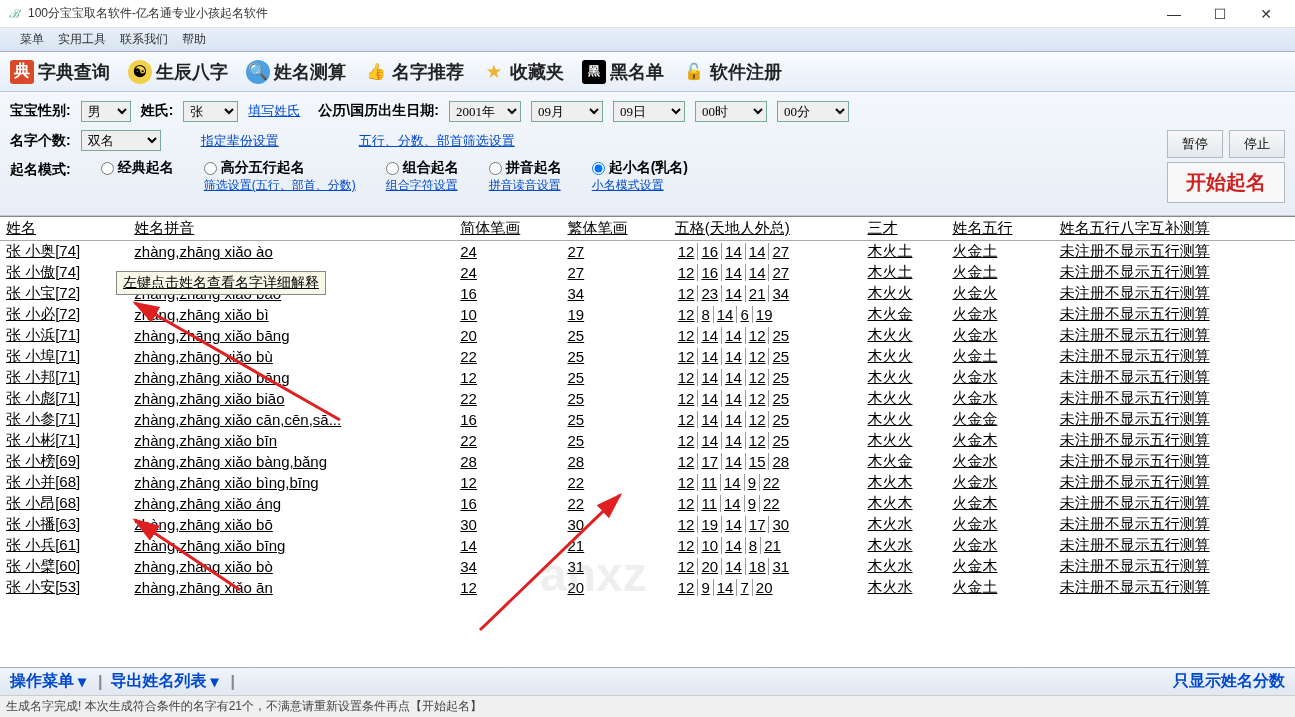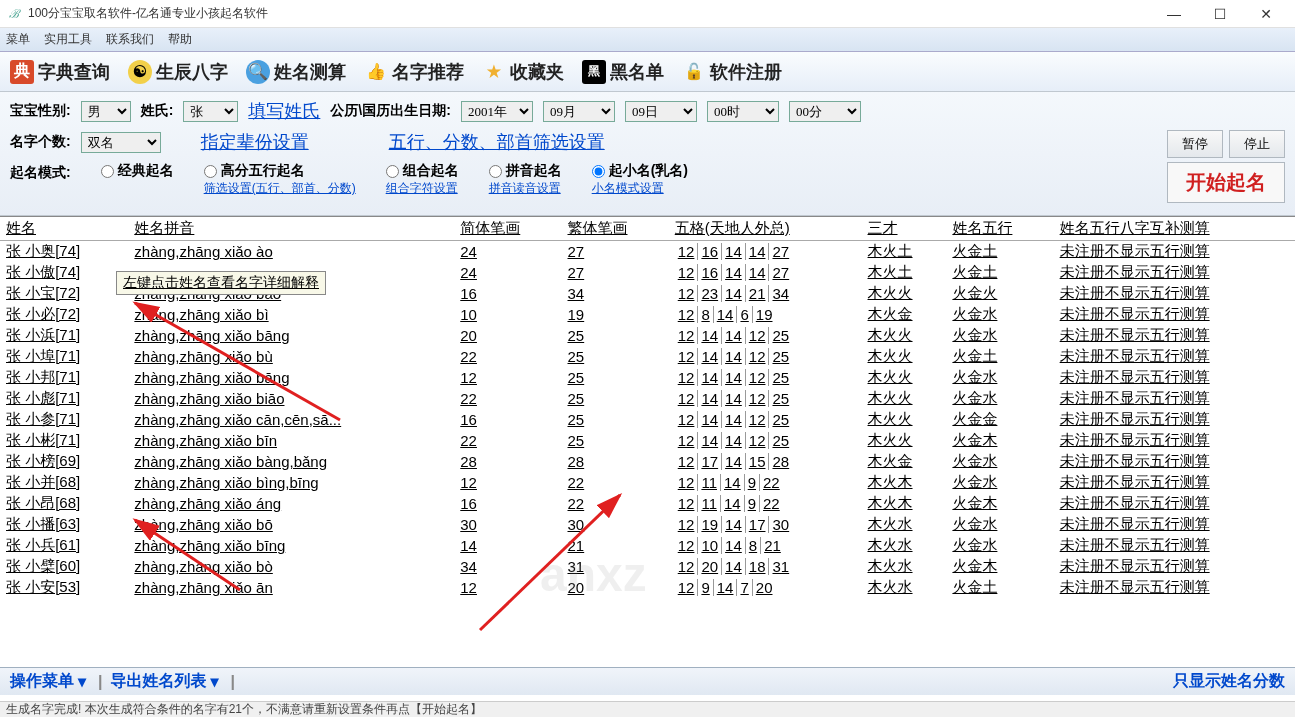--- a/index.html
+++ b/index.html
@@ -2,61 +2,61 @@
 <html><head>
 <meta charset="utf-8">
 <style>
 * { margin: 0; padding: 0; box-sizing: border-box; }
 body { font-family: "Microsoft YaHei", sans-serif; font-size: 13px; background: #fff; overflow: hidden; width: 1295px; height: 717px; position: relative; }
 .titlebar { height: 28px; background: #fff; border-bottom: 1px solid #e0e0e0; display: flex; align-items: center; padding: 0 6px; }
 .titlebar-icon { width: 16px; height: 16px; margin-right: 6px; display: inline-flex; align-items: center; justify-content: center; font-size: 12px; font-style: italic; color: #5a9; }
 .titlebar-title { flex: 1; font-size: 12px; color: #333; }
 .winbtns { display: flex; gap: 0; }
 .winbtn { width: 46px; height: 28px; display: flex; align-items: center; justify-content: center; color: #333; font-size: 14px; }
-.menubar { height: 24px; background: linear-gradient(#e8f0fa, #d8e4f2); display: flex; align-items: center; padding: 0 6px; gap: 14px; font-size: 12px; color: #333; border-bottom: 1px solid #aac; }
+.menubar { height: 24px; background: linear-gradient(#e8f0fa, #d8e4f2); display: flex; align-items: center; padding: 0 20px; gap: 14px; font-size: 12px; color: #333; border-bottom: 1px solid #aac; }
 .menubar span { cursor: default; }
 .toolbar { height: 40px; background: linear-gradient(#fafcfe, #e6eef8); display: flex; align-items: center; padding: 0 10px; gap: 18px; border-bottom: 1px solid #c0c8d0; }
 .tool-item { display: flex; align-items: center; gap: 4px; font-size: 18px; font-weight: bold; color: #222; cursor: pointer; }
 .tool-icon { width: 24px; height: 24px; display: inline-flex; align-items: center; justify-content: center; border-radius: 3px; font-size: 16px; }
 .ico-dict { background: #d84a2a; color: #fff; }
 .ico-bazi { background: #f2d04a; border-radius: 50%; color: #000; }
 .ico-cesuan { background: #4aa0e0; border-radius: 50%; color: #fff; }
 .ico-tuijian { color: #f0b030; }
 .ico-fav { color: #f0b030; }
 .ico-black { background: #000; color: #fff; font-size: 12px; }
 .ico-reg { color: #f09030; }
 .controls { padding: 6px 10px; background: linear-gradient(#f4f8fc, #e8eef6); border-bottom: 1px solid #c0c8d0; }
 .ctrl-row { display: flex; align-items: center; gap: 10px; margin-bottom: 6px; min-height: 26px; }
 .lbl-bold { font-weight: bold; font-size: 14px; }
 select, input[type=text] { border: 1px solid #7a9; font-size: 13px; padding: 1px 2px; }
 select.sm { width: 50px; }
 select.md { width: 72px; font-family: Liberation Serif, serif; }
 select.surname { width: 55px; }
-.link-blue { color: #0048cc; text-decoration: underline; cursor: pointer; font-size: 18px; font-family: Liberation Serif, serif; }
+.link-blue { color: #0048cc; text-decoration: underline; cursor: pointer; font-size: 13px; font-family: Liberation Serif, serif; }
 .radio-group { display: flex; align-items: center; gap: 4px; }
 .radio-col { display: flex; flex-direction: column; align-items: flex-start; }
 .radio-sublink { color: #0048cc; text-decoration: underline; font-size: 12px; }
 .btn { border: 1px solid #b0b8c0; background: linear-gradient(#f8f8f8, #e4e8ec); padding: 4px 14px; font-size: 13px; cursor: pointer; }
 .btn-primary { background: #f8f8f8; color: #d02020; font-size: 20px; font-weight: bold; padding: 6px 18px; border: 1px solid #b0b8c0; }
 .btn-box { display: flex; flex-direction: column; gap: 4px; margin-left: auto; }
 .btn-top-row { display: flex; gap: 6px; }
 .table-wrap { height: 430px; overflow-y: auto; border-top: 1px solid #888; position: relative; }
 .data-table { width: 100%; border-collapse: collapse; }
 .data-table th { text-align: left; font-size: 15px; padding: 2px 6px; color: #000; text-decoration: underline; font-weight: normal; border-bottom: 1px solid #aaa; white-space: nowrap; }
 .data-table td { font-size: 15px; padding: 1px 6px; color: #000; text-decoration: underline; white-space: nowrap; }
 .data-table td.name-cell { color: #000; }
 .wuge-cell span { border-right: 1px solid #999; padding: 0 3px; }
 .wuge-cell span:last-child { border-right: none; }
 .tooltip-box { position: absolute; left: 116px; top: 271px; background: #f8f8e8; border: 1px solid #888; padding: 2px 6px; font-size: 14px; z-index: 10; text-decoration: underline; }
 .arrow-svg { position: absolute; pointer-events: none; z-index: 5; }
 .bottombar { position: absolute; bottom: 22px; left: 0; right: 0; height: 28px; background: linear-gradient(#f0f4fa, #e0e8f2); border-top: 1px solid #a0b0c0; display: flex; align-items: center; padding: 6px 10px; font-size: 16px; font-weight: bold; color: #0048cc; }
 .bottombar .dropdown-mark { color: #0048cc; margin: 0 4px; }
 .bottombar .sep { color: #888; margin: 0 8px; }
 .bottombar .right { margin-left: auto; }
-.statusbar { position: absolute; bottom: 0; left: 0; right: 0; height: 16px; background: #f0f0f0; border-top: 1px solid #ccc; display: flex; align-items: center; padding: 0 6px; font-size: 12px; color: #444; }
+.statusbar { position: absolute; bottom: 0; left: 0; right: 0; height: 22px; background: #f0f0f0; border-top: 1px solid #ccc; display: flex; align-items: center; padding: 0 6px; font-size: 12px; color: #444; }
 .watermark { position: absolute; left: 540px; top: 330px; font-size: 48px; color: rgba(150,150,150,0.15); font-weight: bold; pointer-events: none; z-index: 2; }
 </style>
 </head>
 <body>
 
 <div class="titlebar">
   <span class="titlebar-icon">ℬ</span>
   <span class="titlebar-title">100分宝宝取名软件-亿名通专业小孩起名软件</span>
   <div class="winbtns">
     <div class="winbtn">—</div>
@@ -103,21 +103,21 @@
     </div>
 </div>
 
 <div class="controls">
   <div class="ctrl-row">
     <span class="lbl-bold">宝宝性别:</span>
     <select class="sm"><option>男</option></select>
     <span class="lbl-bold">姓氏:</span>
     <select class="surname"><option>张</option></select>
     <span class="link-blue">填写姓氏</span>
-    <span class="lbl-bold" style="">公历\国历出生日期:</span>
+    <span class="lbl-bold" style="margin-left:8px">公历\国历出生日期:</span>
     <select class="md"><option>2001年</option></select>
     <select class="md"><option>09月</option></select>
     <select class="md"><option>09日</option></select>
     <select class="md"><option>00时</option></select>
     <select class="md"><option>00分</option></select>
   </div>
   <div class="ctrl-row" style="align-items:flex-start">
     <div style="display:flex;flex-direction:column;gap:8px">
       <div style="display:flex;align-items:center;gap:10px">
         <span class="lbl-bold">名字个数:</span>

